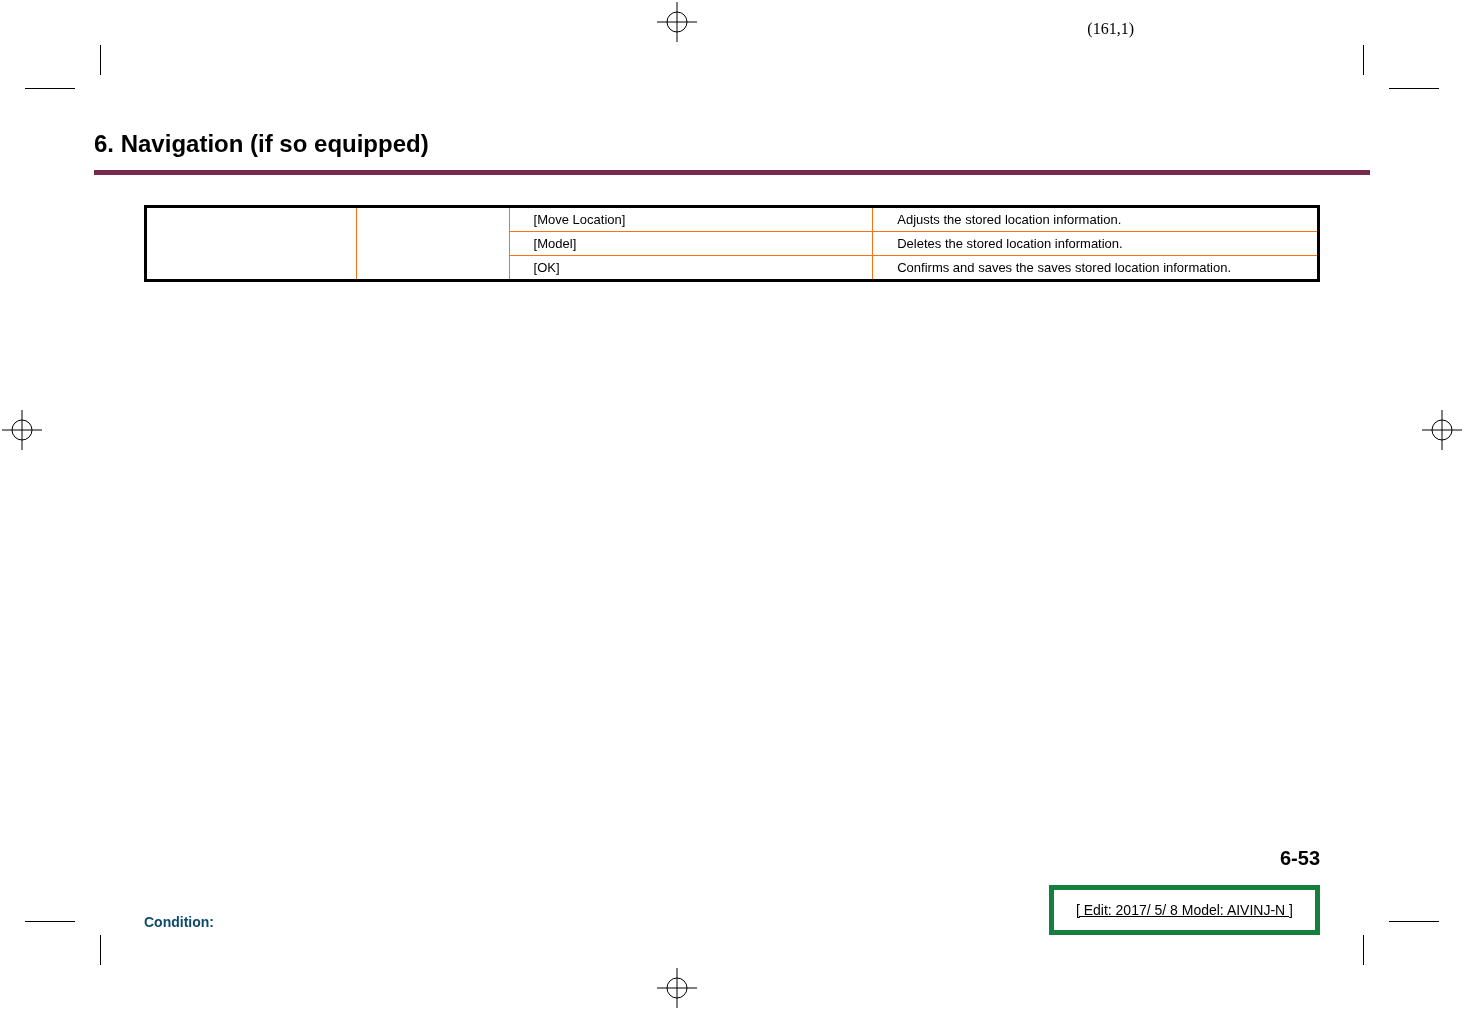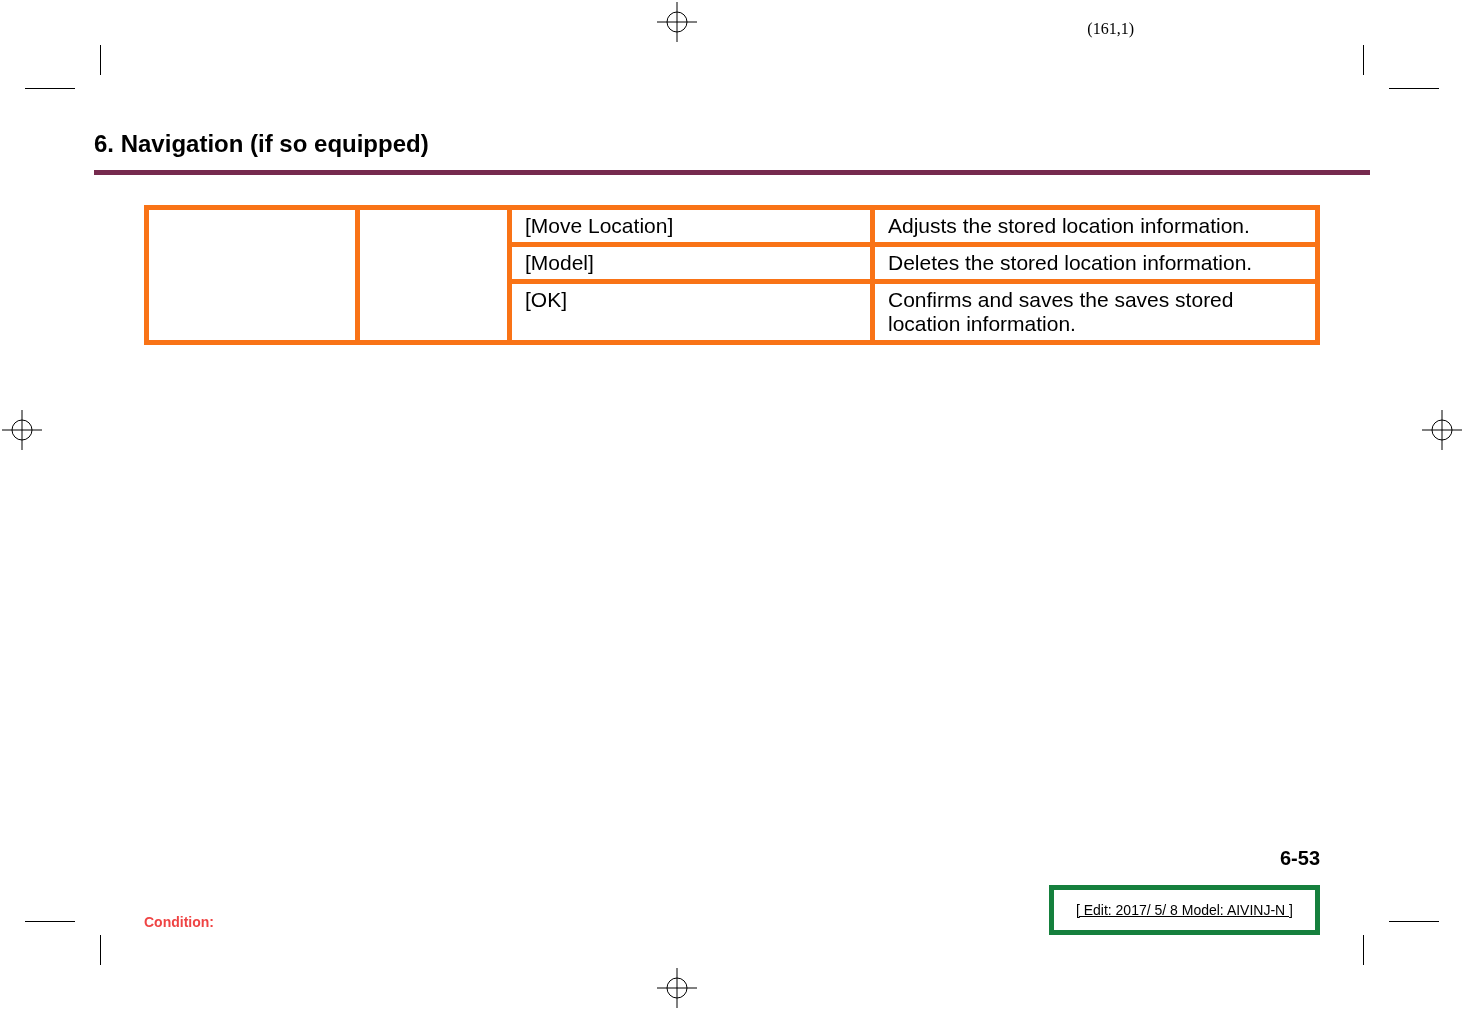--- a/index.html
+++ b/index.html
@@ -22,31 +22,31 @@
   
   .page-frame { position: absolute; top: 60px; left: 94px; right: 94px; bottom: 60px; }
   
   .section-title { text-align: left; font-weight: bold; font-size: 24px; margin-top: 70px; margin-right: 50px; }
   .accent-bar { height: 5px; background: #762a4e; margin: 12px 0 0 0; }
   
   .content { padding: 30px 50px 0 50px; }
   
   table { border-collapse: collapse; width: 100%; }
   table.outer { border: 3px solid #000; }
-  td { border: 5px solid #f97316; padding: 4px 13px; font-size: 21px; vertical-align: top; }
+  td { border: 1px solid #f97316; padding: 4px 24px; font-size: 13px; vertical-align: top; }
   .col-a { width: 18%; }
   .col-b { width: 13%; }
   .col-c { width: 31%; }
   .col-d { width: 38%; }
   
   .footnote { font-size: 15.5px; margin-top: 20px; line-height: 1.35; }
   
   .page-num { position: absolute; right: 50px; bottom: 80px; font-size: 20px; font-weight: bold; }
   
-  .condition { position: absolute; left: 50px; bottom: 20px; font-size: 14px; color: #ef4444; font-weight: bold; }
+  .condition { position: absolute; left: 50px; bottom: 20px; font-size: 14px; color: #0c4a6e; font-weight: bold; }
   
   .edit-box { position: absolute; right: 50px; bottom: 15px; border: 5px solid #15803d; font-size: 14px; padding: 12px 22px; font-family: Arial, sans-serif; text-decoration: underline; }
 </style>
 </head>
 <body>
 
 <div class="reg-mark reg-top">
   <svg viewBox="0 0 40 40">
       <circle cx="20" cy="20" r="10" fill="none" stroke="#000" stroke-width="1"></circle>
       <line x1="20" y1="0" x2="20" y2="40" stroke="#000" stroke-width="1"></line>

